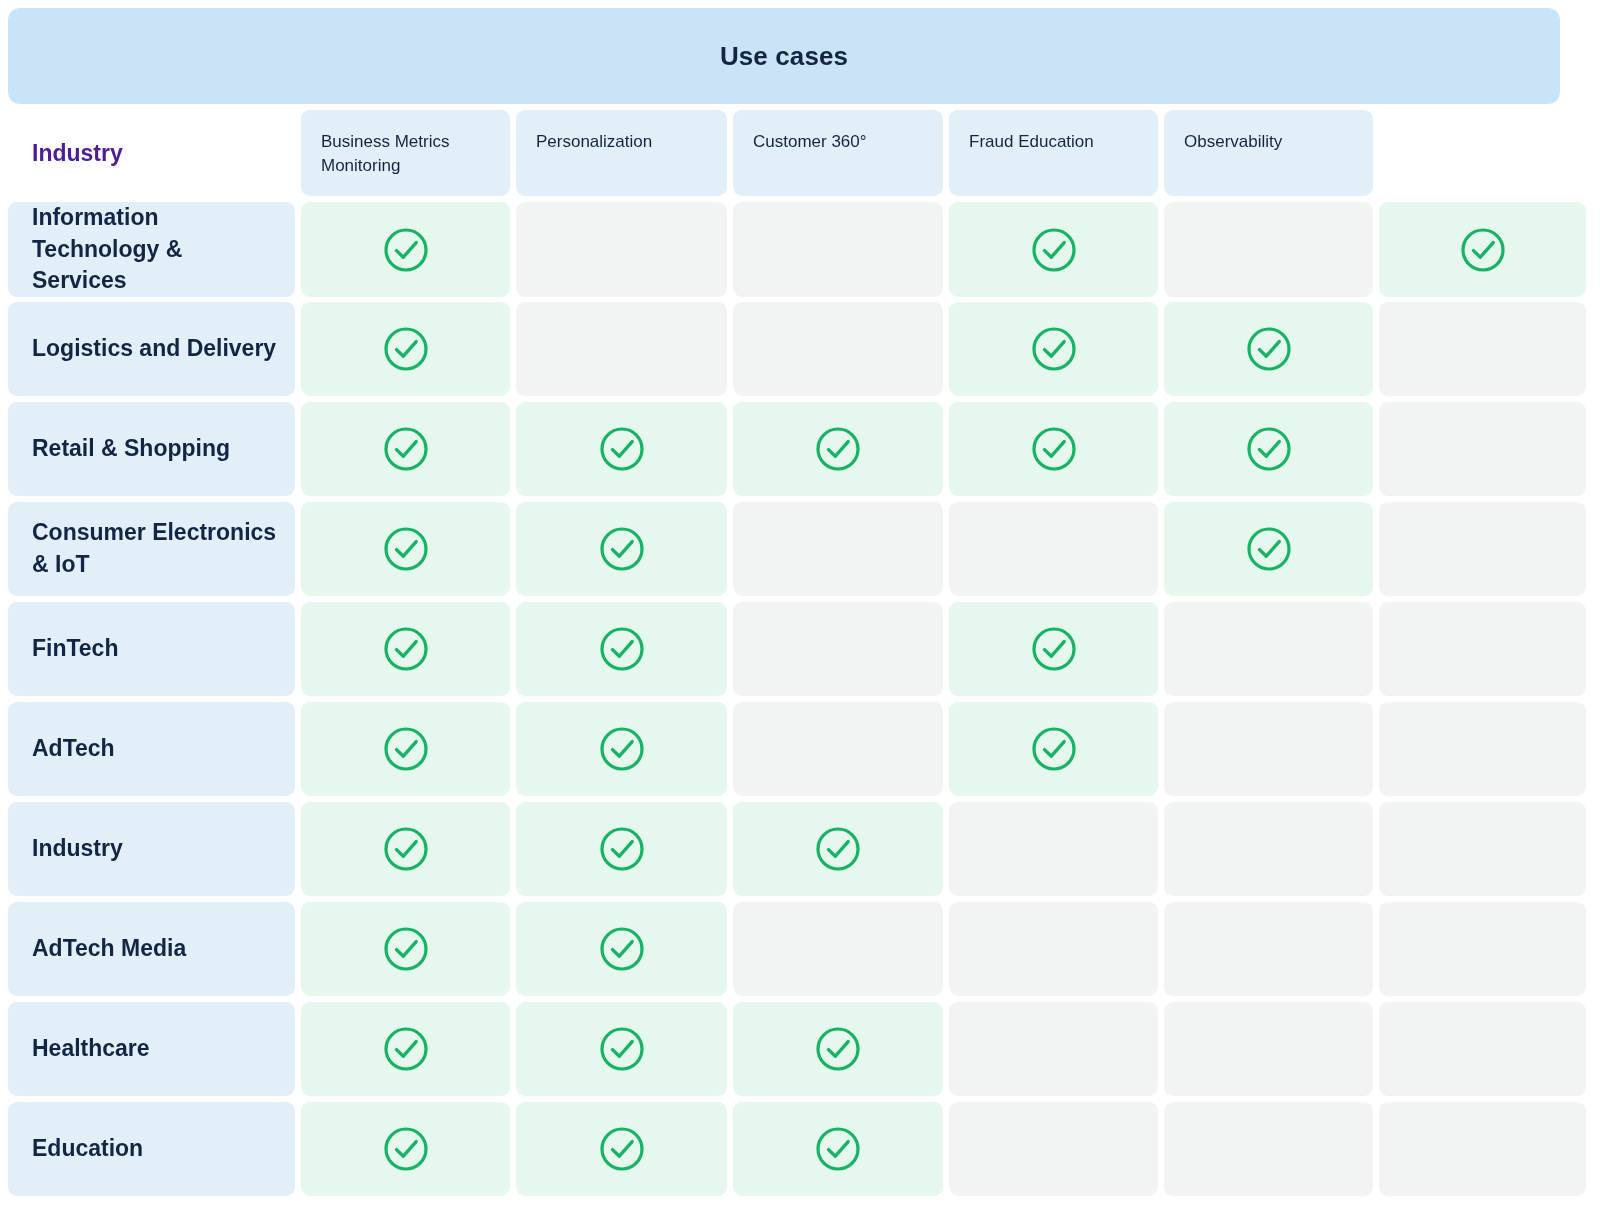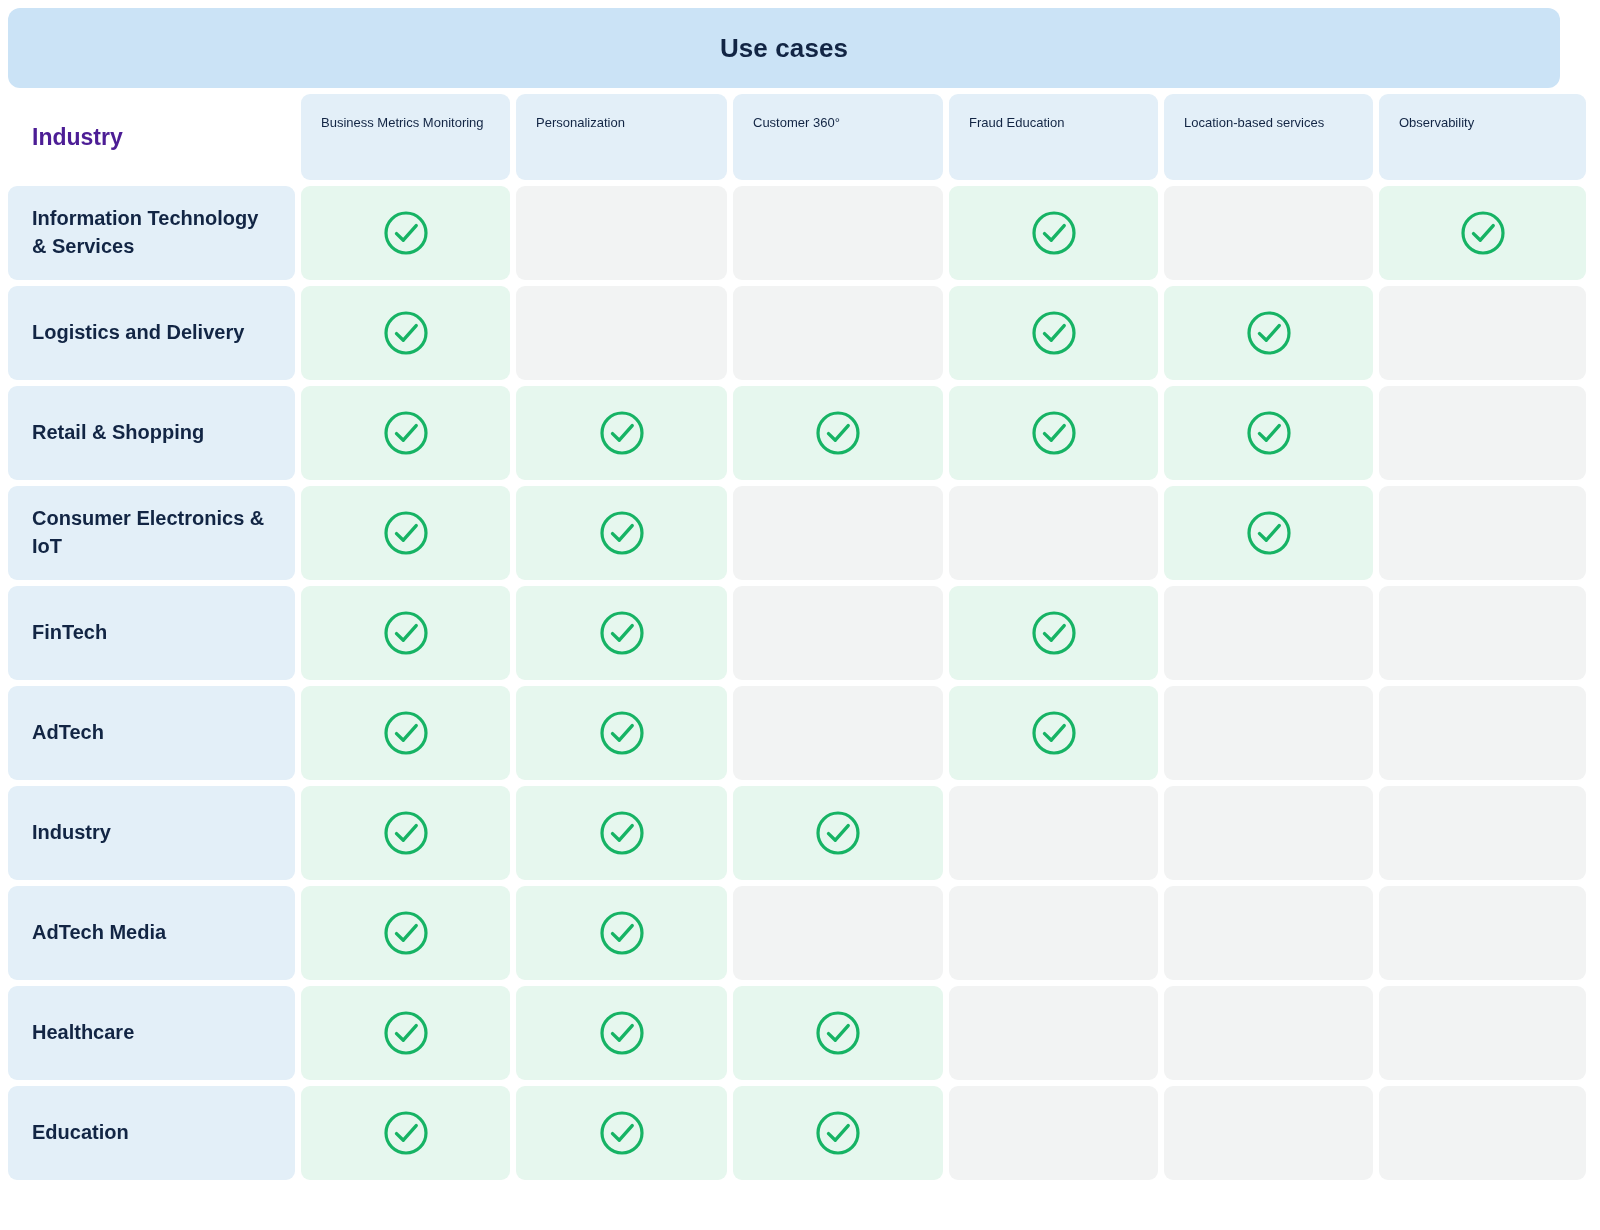--- a/index.html
+++ b/index.html
@@ -15,21 +15,21 @@
   #matrix-root {
     width: 1600px;
     height: 1230px;
     background: #ffffff;
     padding: 8px 40px 0 8px;
     position: relative;
   }
 
   
   .banner {
-    height: 80px;
+    height: 96px;
     background: #cbe3f6;
     border-radius: 12px;
     display: flex;
     align-items: center;
     justify-content: center;
     margin: 0 0 6px 0;
     width: 1552px;
   }
   .banner-title {
     font-size: 26px;
@@ -63,38 +63,38 @@
   }
 
   .col-head {
     background: #e3eff8;
     border-radius: 9px;
     display: flex;
     align-items: flex-start;
     padding: 20px 16px 0 20px;
   }
   .col-head-label {
-    font-size: 13px;
+    font-size: 17px;
     font-weight: 500;
     color: #122544;
     line-height: 1.42;
   }
 
   
   .body-row { height: 94px; }
 
   .row-label {
     background: #e3eff8;
     border-radius: 9px;
     display: flex;
     align-items: center;
     padding: 0 18px 0 24px;
   }
   .row-label-text {
-    font-size: 20px;
+    font-size: 23px;
     font-weight: 700;
     color: #122544;
     line-height: 1.38;
   }
 
   .cell {
     border-radius: 9px;
     display: flex;
     align-items: center;
     justify-content: center;
@@ -124,23 +124,20 @@
     <div class="col-head">
       <span class="col-head-label">Personalization</span>
     </div>
     <div class="col-head">
       <span class="col-head-label">Customer 360°</span>
     </div>
     <div class="col-head">
       <span class="col-head-label">Fraud Education</span>
     </div>
     <div class="col-head">
-      <span class="col-head-label">Location-based services</span>
-    </div>
-    <div class="col-head">
       <span class="col-head-label">Observability</span>
     </div>
   </div>
 
   <div id="body-rows">
       <div class="grid-row body-row">
         <div class="row-label">
           <span class="row-label-text">Information Technology &amp; Services</span>
         </div>
         <div class="cell on">

